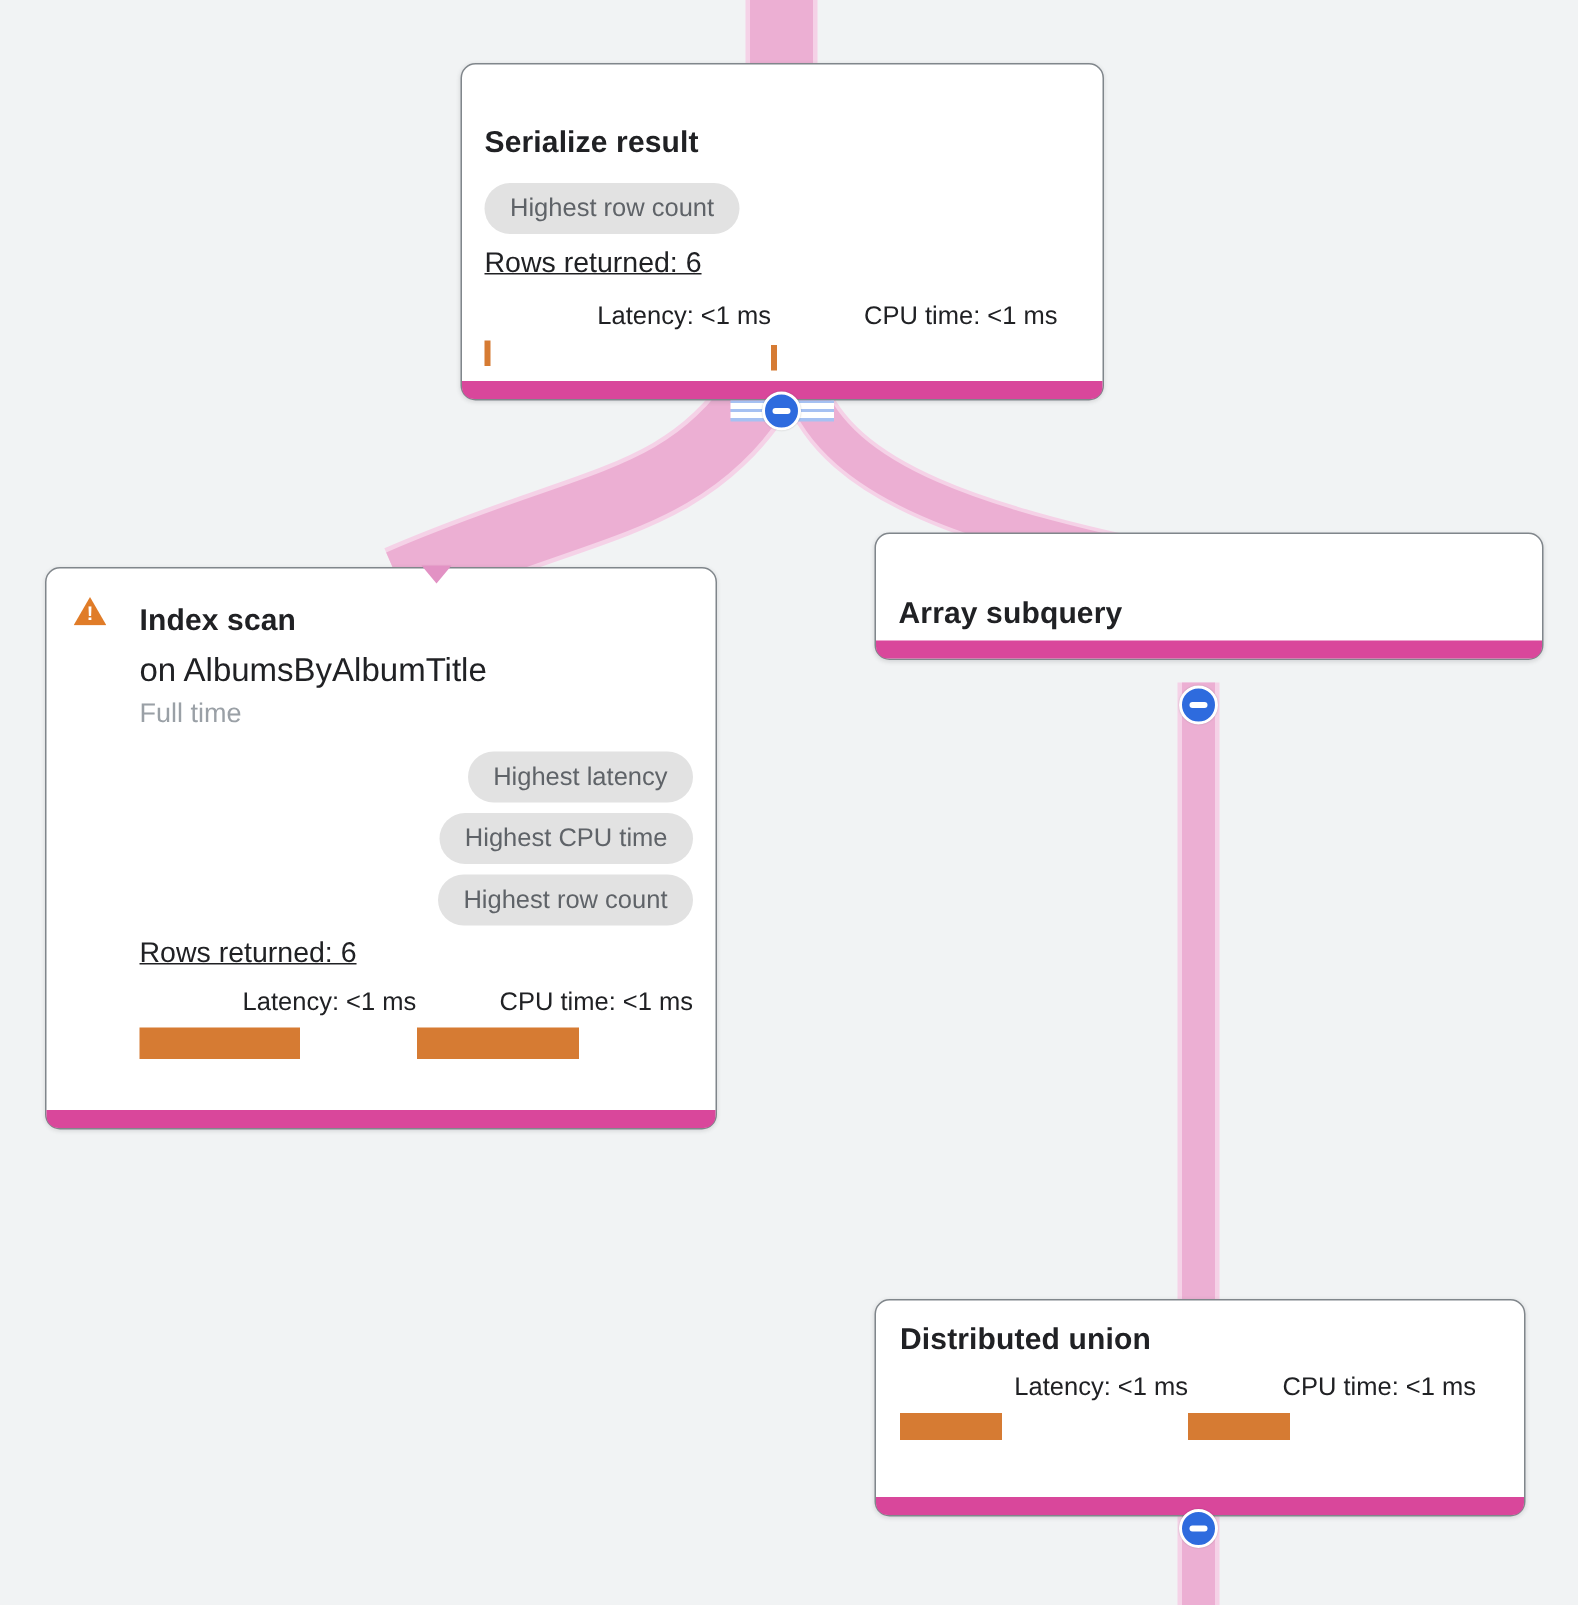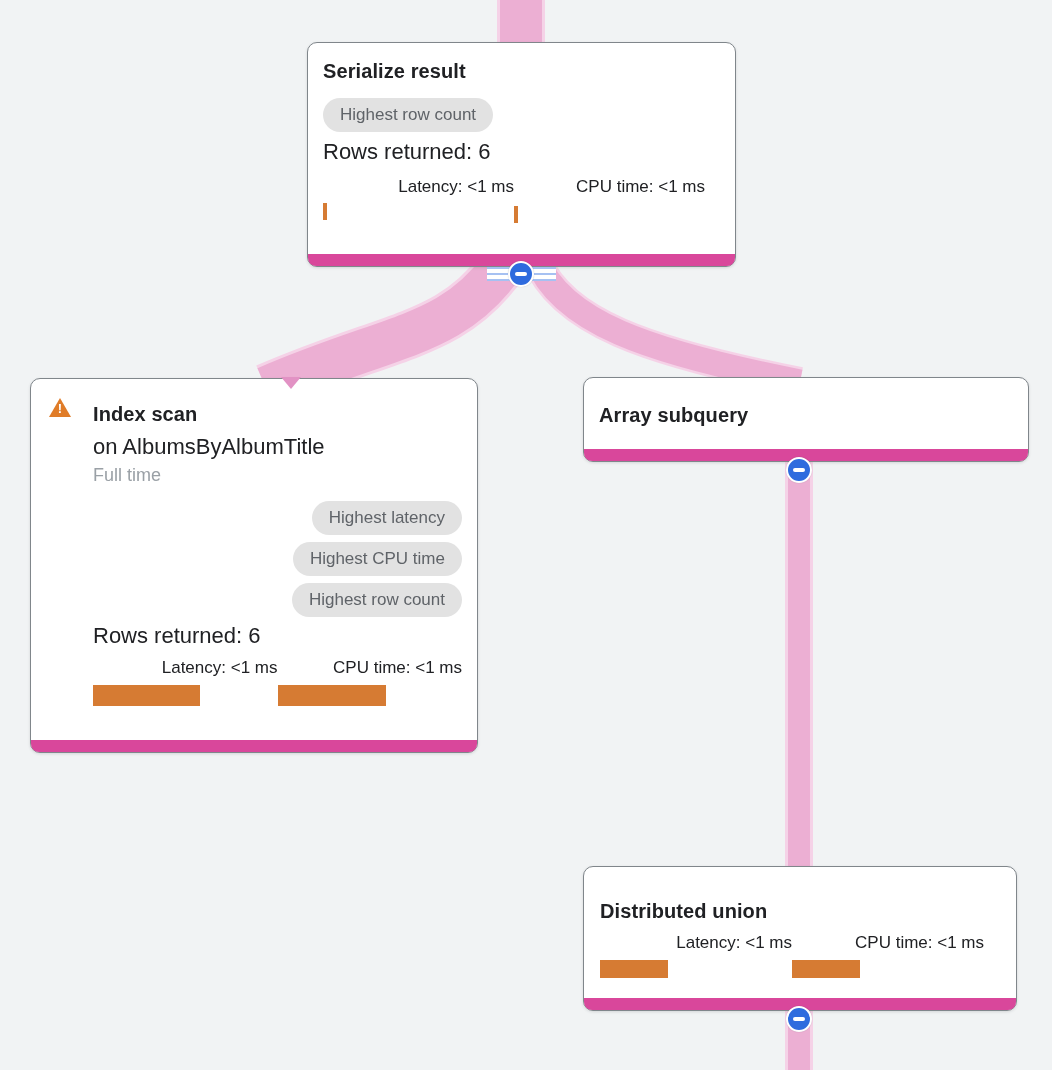--- a/index.html
+++ b/index.html
@@ -40,21 +40,21 @@
   }
   .node-sub{font-size:22px;line-height:28px;color:#202124;}
   .node-note{font-size:18px;line-height:28px;color:#9aa0a6;}
   .pill{
     display:inline-block;
     background:#e2e2e2;color:#5f6368;
     font-size:17px;font-weight:500;line-height:22px;
     padding:6px 17px;border-radius:18px;
   }
   .pill-stack .pill{margin-bottom:7px;}
-  .body-text{font-size:22px;line-height:22px;color:#202124;}
+  .body-text{font-size:19px;line-height:22px;color:#202124;text-decoration:underline;}
   .metrics{display:flex;text-align:right;}
   .metric{width:191px;}
   .metric-label{font-size:17px;line-height:22px;color:#202124;}
   .bar{background:#d67b33;margin-top:5px;}
   .bar-tall{height:17px;}
   .bar-mid{height:21px;margin-top:6px;}
   .bar-short{height:18px;margin-top:6px;}
 
   .warning-tri{
     position:absolute;left:18px;top:19px;
@@ -114,21 +114,21 @@
       <rect x="788" y="455" width="22" height="415" fill="#ecafd3"></rect>
     </g>
 
     <g>
       <rect x="785" y="1005" width="28" height="65" fill="#f5d2e7"></rect>
       <rect x="788" y="1005" width="22" height="65" fill="#ecafd3"></rect>
     </g>
   </svg>
 
   <div class="card" style="left:307px;top:42px;width:429px;height:225px;padding:13px 15px;">
-    <div class="node-title" style="margin-top:0;">Serialize result</div>
+    <div class="node-title" style="margin-top:24px;">Serialize result</div>
     <div class="pill-stack" style="margin-top:12px;">
       <span class="pill">Highest row count</span>
     </div>
     <div class="body-text" style="margin-top:2px;">Rows returned: 6</div>
     <div class="metrics" style="margin-top:13px;">
       <div class="metric">
         <div class="metric-label">Latency: &lt;1 ms</div>
         <div class="bar bar-tall" style="width: 4px;"></div>
       </div>
       <div class="metric">
@@ -156,26 +156,26 @@
         <div class="bar bar-mid" style="width: 107px;"></div>
       </div>
       <div class="metric">
         <div class="metric-label">CPU time: &lt;1 ms</div>
         <div class="bar bar-mid" style="width: 108px;"></div>
       </div>
     </div>
     <div class="bottombar"></div>
   </div>
 
-  <div class="card" style="left:583px;top:377px;width:446px;height:85px;padding:22px 15px;">
+  <div class="card" style="left:583px;top:355px;width:446px;height:85px;padding:38px 15px;">
     <div class="node-title">Array subquery</div>
     <div class="bottombar"></div>
   </div>
 
-  <div class="card" style="left:583px;top:866px;width:434px;height:145px;padding:24px 16px;">
+  <div class="card" style="left:583px;top:866px;width:434px;height:145px;padding:6px 16px;">
     <div class="node-title" style="margin-top:5px;">Distributed union</div>
     <div class="metrics" style="margin-top:6px;">
       <div class="metric" style="width:192px;">
         <div class="metric-label">Latency: &lt;1 ms</div>
         <div class="bar bar-short" style="width: 68px;"></div>
       </div>
       <div class="metric" style="width:192px;">
         <div class="metric-label">CPU time: &lt;1 ms</div>
         <div class="bar bar-short" style="width: 68px;"></div>
       </div>

